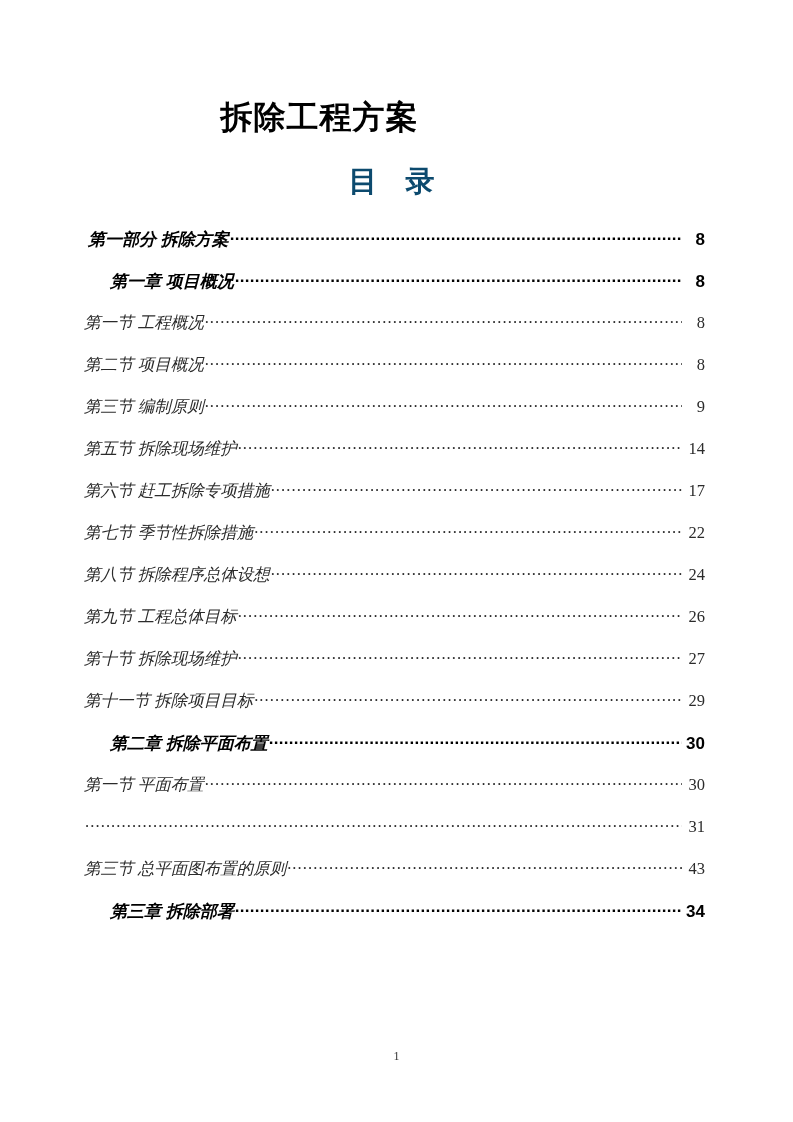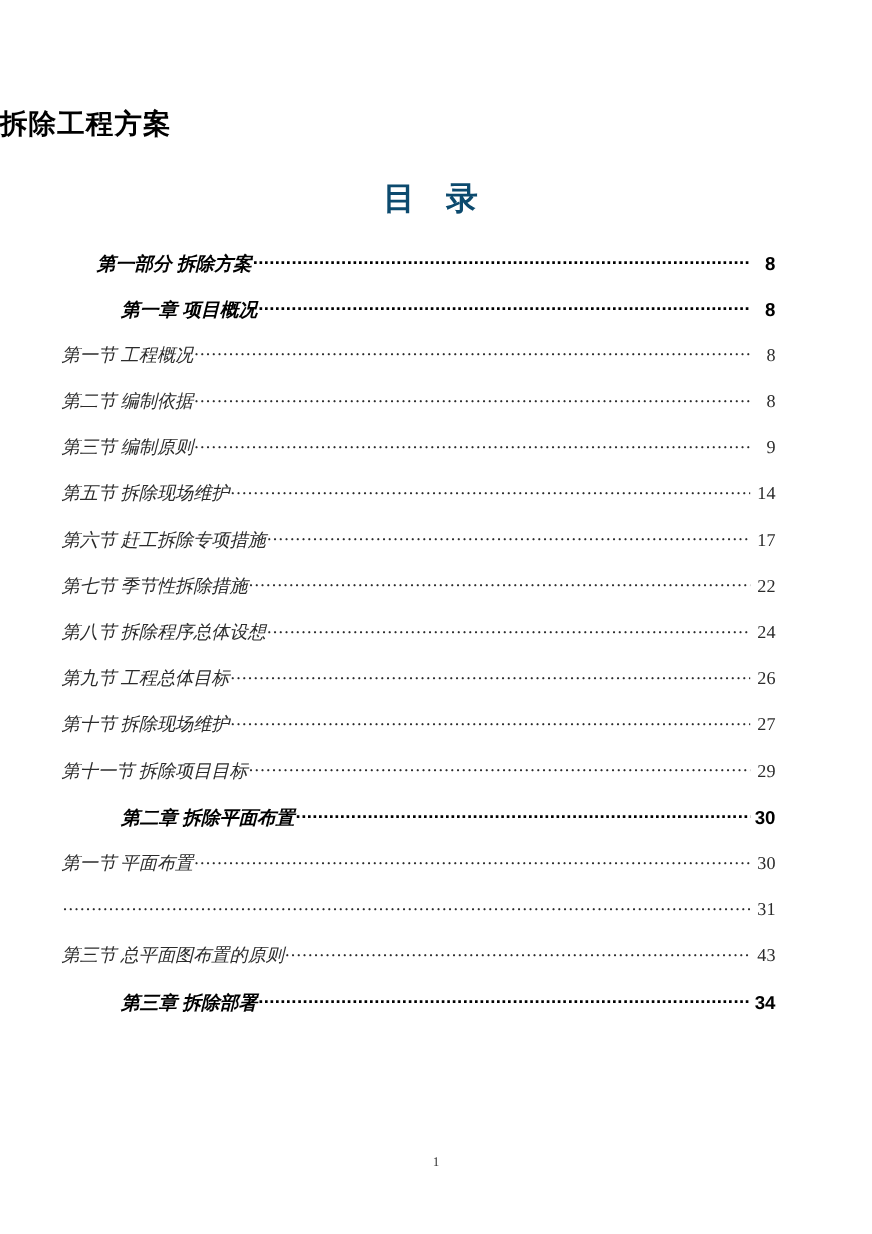--- a/index.html
+++ b/index.html
@@ -17,23 +17,23 @@
     font-family: "Liberation Serif", "DejaVu Serif", serif;
     overflow: hidden;
   }
 
   
   .doc-title {
     position: absolute;
     top: 98px;
     left: 0;
     width: 639px;
-    text-align: left;
-    font-family: "Liberation Sans", "DejaVu Sans", sans-serif;
-    font-size: 25px;
+    text-align: center;
+    font-family: "Liberation Sans", "DejaVu Sans", sans-serif;
+    font-size: 32px;
     font-weight: 700;
     color: #000000;
     letter-spacing: 1px;
     line-height: 1.2;
   }
   .toc-heading {
     position: absolute;
     top: 163px;
     left: 0;
     width: 793px;
@@ -129,21 +129,21 @@
 
   
   .lvl-section .toc-label,
   .lvl-section .toc-page {
     font-family: "Liberation Serif", "DejaVu Serif", serif;
     font-size: 16.5px;
     font-weight: 400;
     color: #2b2b2b;
   }
   .lvl-section {
-    padding-left: 56px;
+    padding-left: 84px;
   }
   .lvl-section .toc-dots::after {
     font-family: "Liberation Serif", "DejaVu Serif", serif;
     font-size: 16.5px;
     font-weight: 400;
     color: #2b2b2b;
     letter-spacing: 1.1px;
   }
 
   
@@ -178,21 +178,21 @@
         <span class="toc-label">第一章  项目概况</span>
         <span class="toc-dots"></span>
         <span class="toc-page">8</span>
       </div>
       <div class="toc-row lvl-section">
         <span class="toc-label">第一节  工程概况</span>
         <span class="toc-dots"></span>
         <span class="toc-page">8</span>
       </div>
       <div class="toc-row lvl-section">
-        <span class="toc-label">第二节  编制依据</span>
+        <span class="toc-label">第二节  项目概况</span>
         <span class="toc-dots"></span>
         <span class="toc-page">8</span>
       </div>
       <div class="toc-row lvl-section">
         <span class="toc-label">第三节  编制原则</span>
         <span class="toc-dots"></span>
         <span class="toc-page">9</span>
       </div>
       <div class="toc-row lvl-section">
         <span class="toc-label">第五节  拆除现场维护</span>

